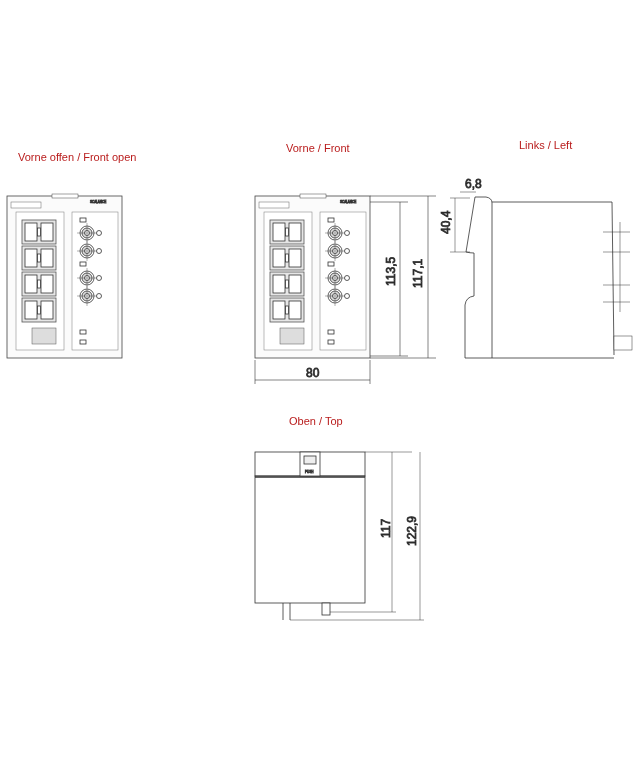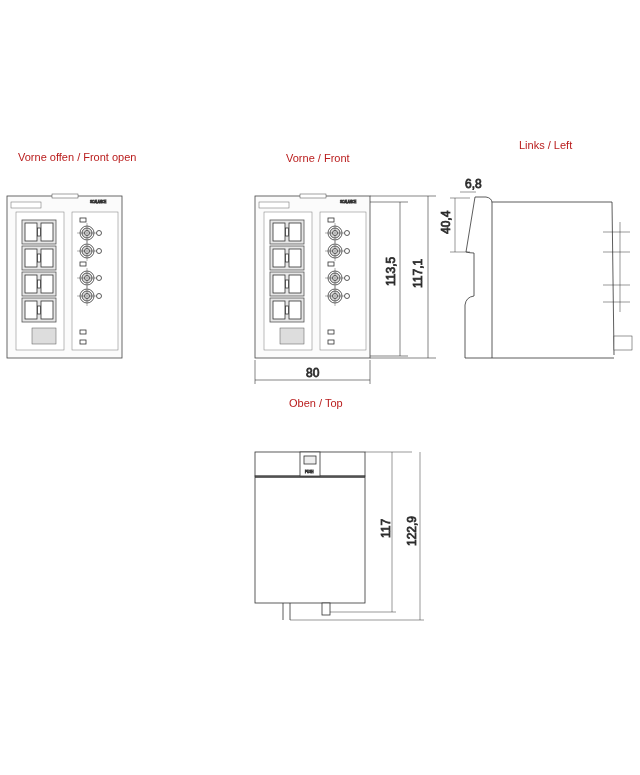--- a/index.html
+++ b/index.html
@@ -6,23 +6,23 @@
   body { width:640px; height:775px; position:relative; overflow:hidden; font-family:"Liberation Sans", sans-serif; }
   .title { position:absolute; font-family:Liberation Sans, sans-serif; font-size:11px; color:#b91c1c; white-space:nowrap; }
   svg { position:absolute; left:0; top:0; }
   .dim { font-family:"Liberation Sans", sans-serif; font-size:12px; fill:#111; }
   .tiny { font-family:"Liberation Sans", sans-serif; font-size:3px; fill:#333; }
 </style>
 </head>
 <body>
 
 <div class="title" style="left:18px;top:151px;">Vorne offen / Front open</div>
-<div class="title" style="left:286px;top:152px;">Vorne / Front</div>
+<div class="title" style="left:286px;top:142px;">Vorne / Front</div>
 <div class="title" style="left:519px;top:139px;">Links / Left</div>
-<div class="title" style="left:289px;top:397px;">Oben / Top</div>
+<div class="title" style="left:289px;top:415px;">Oben / Top</div>
 
 <svg width="640" height="775" viewBox="0 0 640 775" stroke="#333" fill="none" stroke-width="0.8">
   <defs>
     <g id="rjpair">
       <rect x="0" y="0" width="34" height="24" fill="#e6e6e6" stroke="#555"></rect>
       <rect x="3" y="3" width="12" height="18" fill="#fff"></rect>
       <rect x="19" y="3" width="12" height="18" fill="#fff"></rect>
       <rect x="15.5" y="8" width="3" height="8" fill="#fff"></rect>
     </g>
     <g id="fo">

